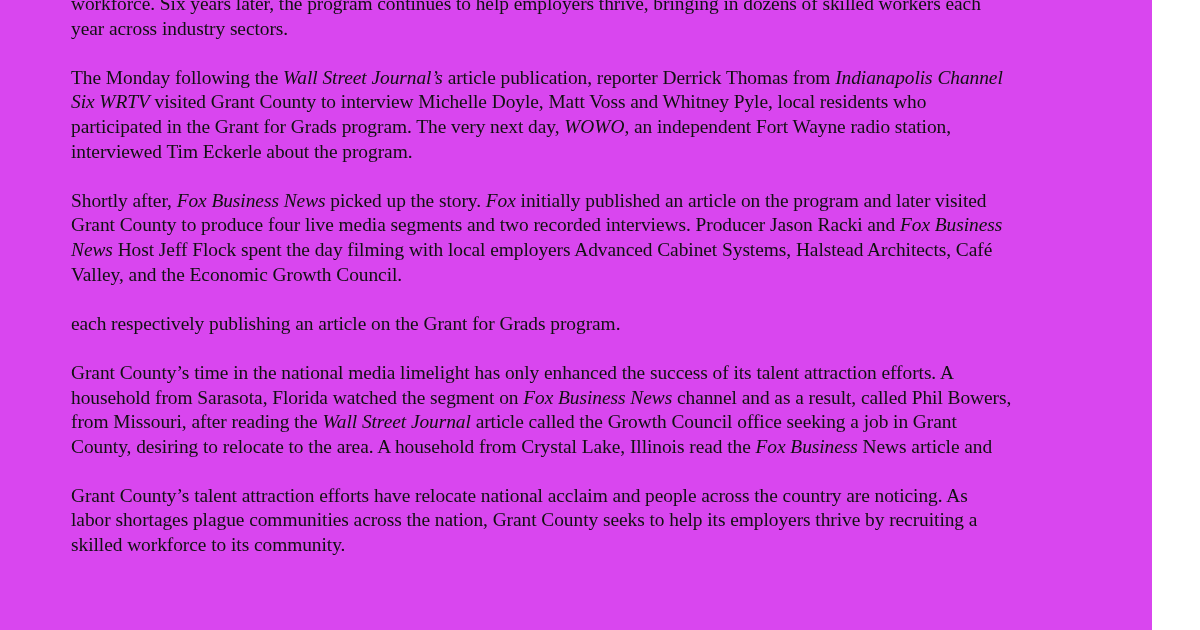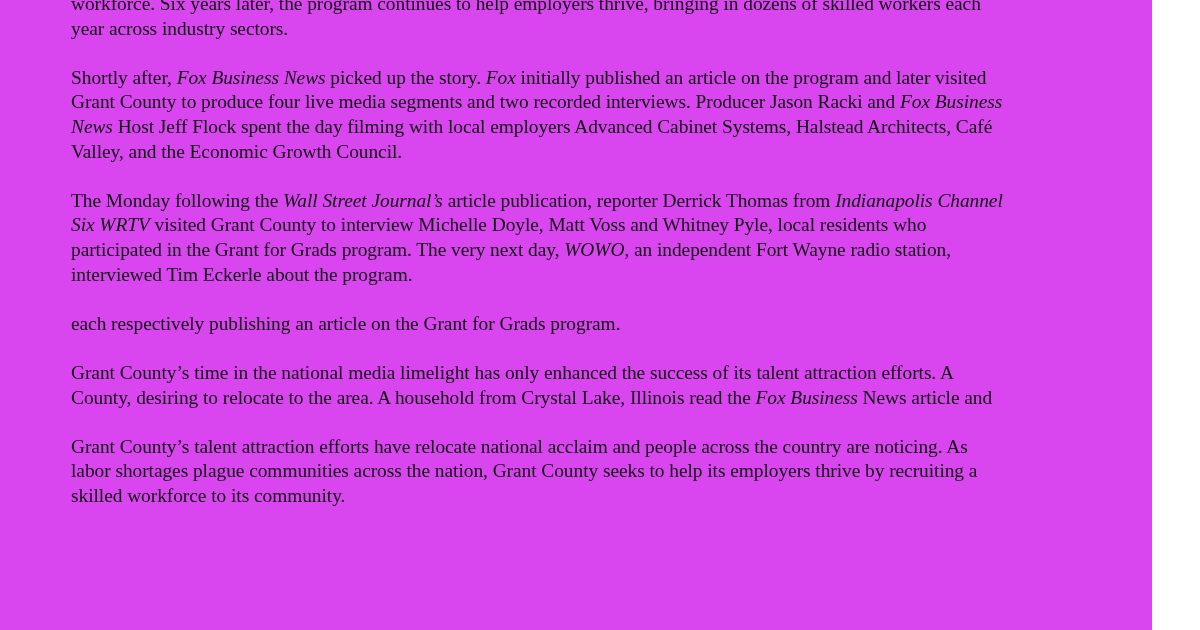--- a/index.html
+++ b/index.html
@@ -47,36 +47,38 @@
 </head>
 <body>
 
 <div class="page">
   <div class="doc-body" id="doc-body">
       <p class="para">
         <span class="line"><span class="seg">workforce. Six years later, the program continues to help employers thrive, bringing in dozens of skilled workers each</span></span>
         <span class="line"><span class="seg">year across industry sectors.</span></span>
       </p>
       <p class="para">
+        <span class="line"><span class="seg">The Monday following the </span><span class="seg-i">Wall Street Journal’s</span><span class="seg"> article publication, reporter Derrick Thomas from </span><span class="seg-i">Indianapolis Channel</span></span>
+        <span class="line"><span class="seg-i">Six WRTV</span><span class="seg"> visited Grant County to interview Michelle Doyle, Matt Voss and Whitney Pyle, local residents who</span></span>
+        <span class="line"><span class="seg">participated in the Grant for Grads program. The very next day, </span><span class="seg-i">WOWO</span><span class="seg">, an independent Fort Wayne radio station,</span></span>
+        <span class="line"><span class="seg">interviewed Tim Eckerle about the program.</span></span>
+      </p>
+      <p class="para">
         <span class="line"><span class="seg">Shortly after, </span><span class="seg-i">Fox Business News</span><span class="seg"> picked up the story. </span><span class="seg-i">Fox</span><span class="seg"> initially published an article on the program and later visited</span></span>
         <span class="line"><span class="seg">Grant County to produce four live media segments and two recorded interviews. Producer Jason Racki and </span><span class="seg-i">Fox Business</span></span>
         <span class="line"><span class="seg-i">News</span><span class="seg"> Host Jeff Flock spent the day filming with local employers Advanced Cabinet Systems, Halstead Architects, Café</span></span>
         <span class="line"><span class="seg">Valley, and the Economic Growth Council.</span></span>
       </p>
       <p class="para">
-        <span class="line"><span class="seg">The Monday following the </span><span class="seg-i">Wall Street Journal’s</span><span class="seg"> article publication, reporter Derrick Thomas from </span><span class="seg-i">Indianapolis Channel</span></span>
-        <span class="line"><span class="seg-i">Six WRTV</span><span class="seg"> visited Grant County to interview Michelle Doyle, Matt Voss and Whitney Pyle, local residents who</span></span>
-        <span class="line"><span class="seg">participated in the Grant for Grads program. The very next day, </span><span class="seg-i">WOWO</span><span class="seg">, an independent Fort Wayne radio station,</span></span>
-        <span class="line"><span class="seg">interviewed Tim Eckerle about the program.</span></span>
-      </p>
-      <p class="para">
         <span class="line"><span class="seg">each respectively publishing an article on the Grant for Grads program.</span></span>
       </p>
       <p class="para">
         <span class="line"><span class="seg">Grant County’s time in the national media limelight has only enhanced the success of its talent attraction efforts. A</span></span>
+        <span class="line"><span class="seg">household from Sarasota, Florida watched the segment on </span><span class="seg-i">Fox Business News</span><span class="seg"> channel and as a result, called Phil Bowers,</span></span>
+        <span class="line"><span class="seg">from Missouri, after reading the </span><span class="seg-i">Wall Street Journal</span><span class="seg"> article called the Growth Council office seeking a job in Grant</span></span>
         <span class="line"><span class="seg">County, desiring to relocate to the area. A household from Crystal Lake, Illinois read the </span><span class="seg-i">Fox Business</span><span class="seg"> News article and</span></span>
       </p>
       <p class="para">
         <span class="line"><span class="seg">Grant County’s talent attraction efforts have relocate national acclaim and people across the country are noticing. As</span></span>
         <span class="line"><span class="seg">labor shortages plague communities across the nation, Grant County seeks to help its employers thrive by recruiting a</span></span>
         <span class="line"><span class="seg">skilled workforce to its community.</span></span>
       </p>
     </div>
 </div>
 

